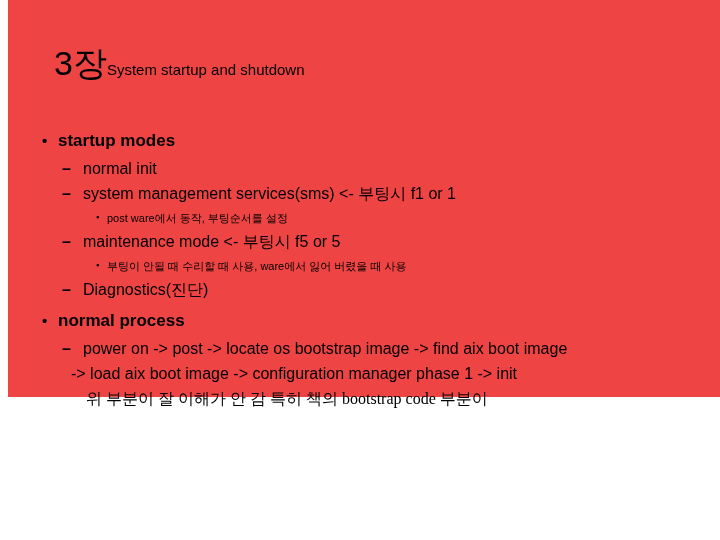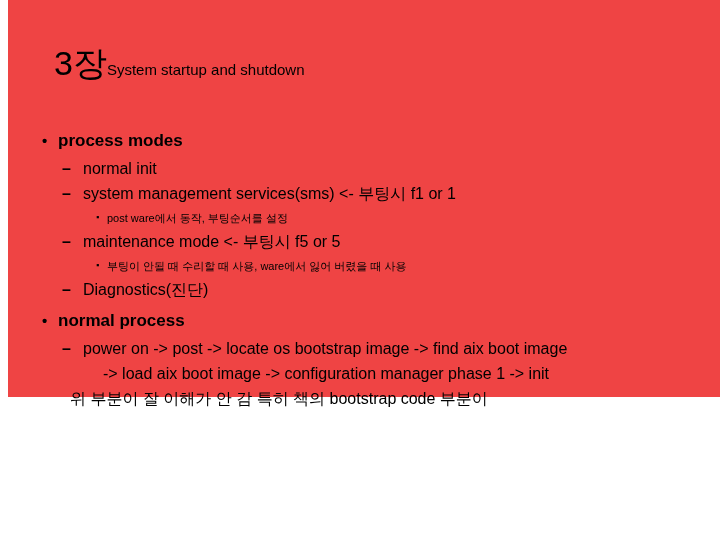--- a/index.html
+++ b/index.html
@@ -111,48 +111,49 @@
     font-size: 9px;
     line-height: 18px;
     position: relative;
     top: -1px;
   }
 
   
   .cont {
     font-size: 16px;
     line-height: 25px;
-    margin-left: 61px;
+    margin-left: 29px;
   }
   
   .remark {
     font-size: 16px;
     line-height: 26px;
-    margin-left: 28px;
+    margin-left: 44px;
+    font-family: Liberation Serif, serif;
   }
 
   .sp-above-lvl2 { margin-top: 2px; }
   .sp-above-lvl3 { margin-top: 3px; }
   .sp-above-lvl1 { margin-top: 6px; }
 </style>
 </head>
 <body>
 
 <div class="slide">
 
   <div class="title-block">
     <span class="title-main">3장</span>
     <span class="title-sub">System startup and shutdown</span>
   </div>
 
   <div class="body-block">
 
     <div class="line lvl1">
       <span class="bullet">•</span>
-      <span class="line-text">process modes</span>
+      <span class="line-text">startup modes</span>
     </div>
 
     <div class="line lvl2 sp-above-lvl2">
       <span class="bullet">–</span>
       <span class="line-text">normal init</span>
     </div>
 
     <div class="line lvl2">
       <span class="bullet">–</span>
       <span class="line-text">system management services(sms) &lt;- 부팅시 f1 or 1</span>

